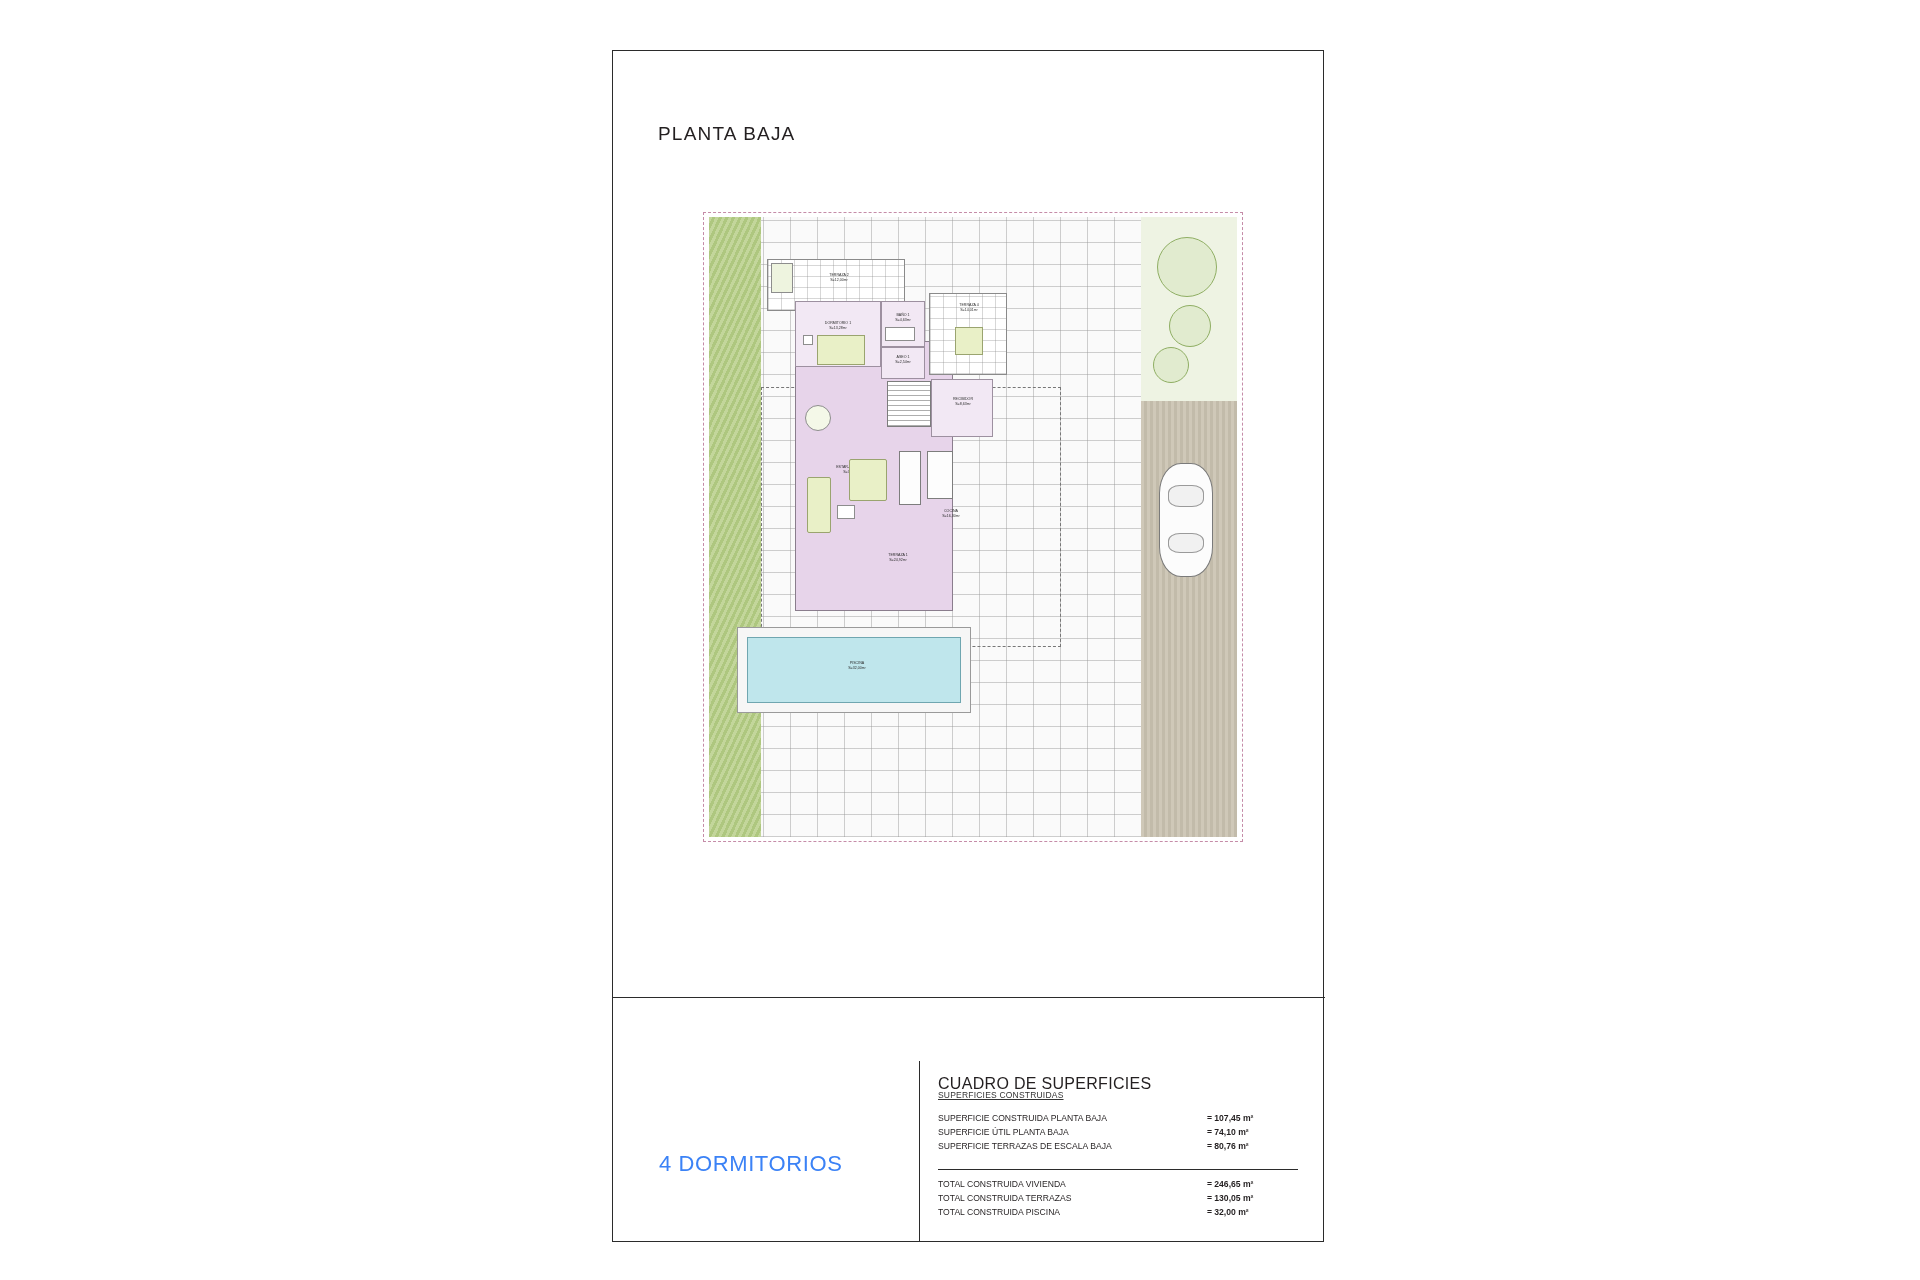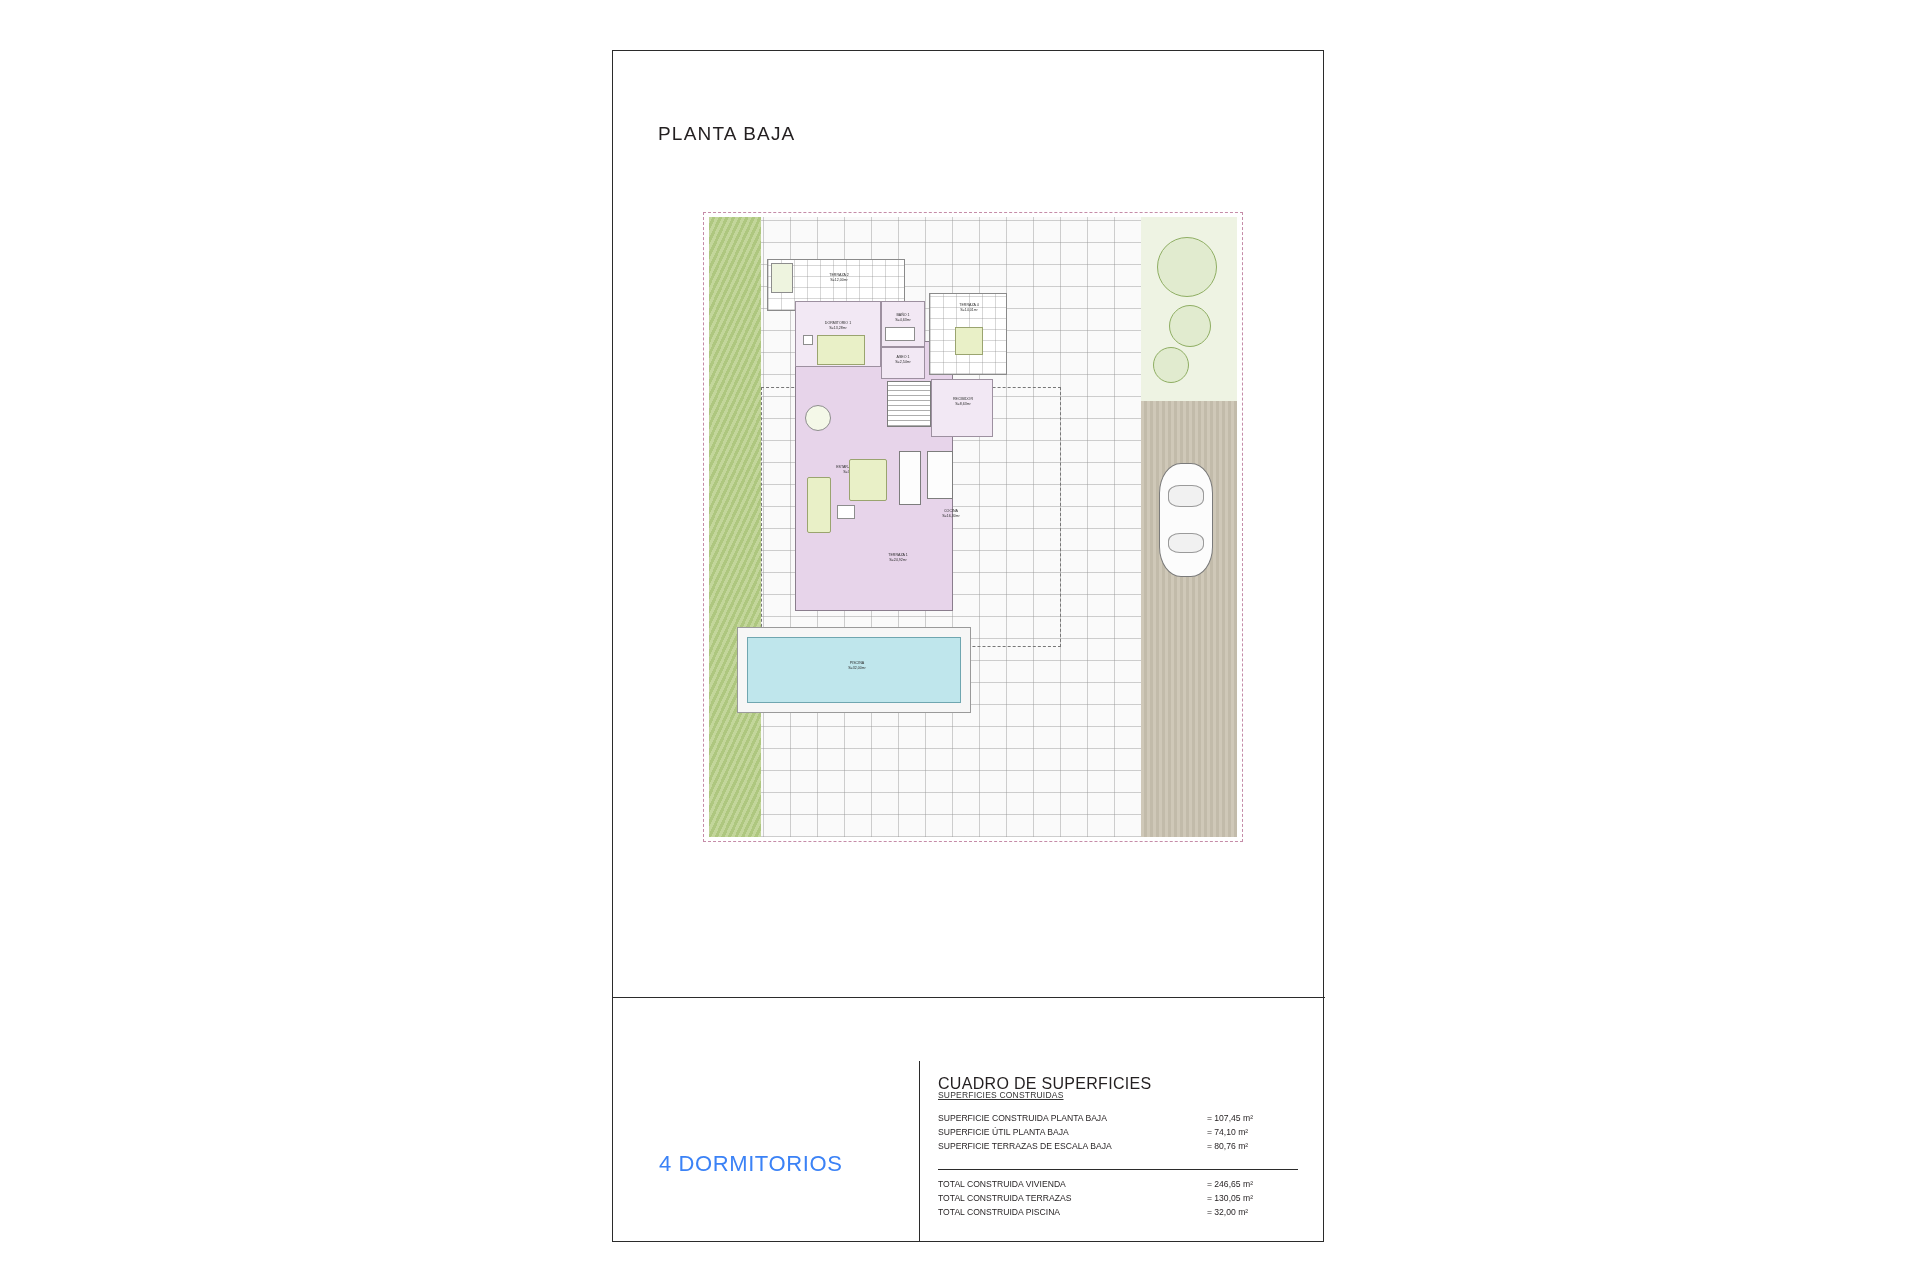--- a/index.html
+++ b/index.html
@@ -46,21 +46,21 @@
   #scalebar{position:absolute;left:0;top:947px;width:712px;height:63px;box-sizing:border-box;border-bottom:1px solid #2b2b2b;}
   .scale-text{position:absolute;left:14px;top:33px;font-size:10.5px;color:#231f20;letter-spacing:.4px;}
   #bottom{position:absolute;left:0;top:1010px;width:712px;height:181px;}
   .dorm{position:absolute;left:46px;top:90px;font-size:22px;letter-spacing:.6px;color:#3b82f6;}
   #surfbox{position:absolute;left:306px;top:0;width:406px;height:181px;box-sizing:border-box;border-left:1px solid #2b2b2b;}
   .sb-title{position:absolute;left:18px;top:14px;font-size:16px;letter-spacing:.3px;color:#231f20;}
   .sb-sub{position:absolute;left:18px;top:29px;font-size:8.5px;color:#333;letter-spacing:.2px;text-decoration:underline;}
   .sb-rows{position:absolute;left:18px;top:50px;width:360px;}
   .sb-row{display:flex;font-size:8.6px;color:#231f20;line-height:1.65;gap:32px;}
   .sb-row .k{width:260px;}
-  .sb-row .v{width:100px;}
+  .sb-row .v{width:100px;font-weight:bold;}
   .sb-div{position:absolute;left:18px;top:108px;width:360px;border-top:1px solid #2b2b2b;}
   .sb-rows2{position:absolute;left:18px;top:116px;width:360px;}
 </style>
 </head>
 <body>
 
 <div id="sheet">
 
   <div id="titlearea">
     <div class="plan-title">PLANTA BAJA</div>

